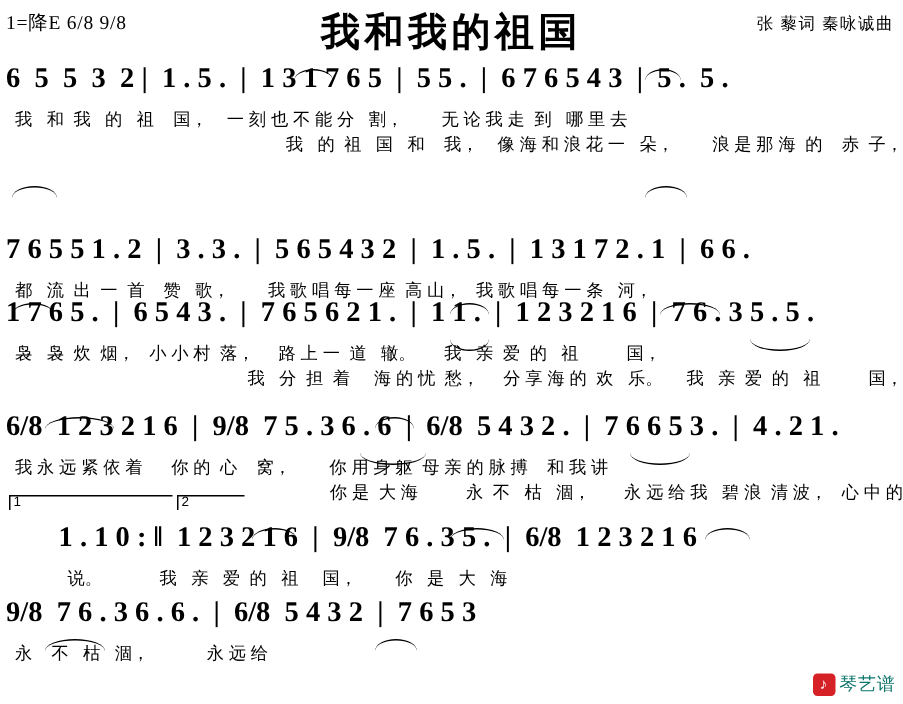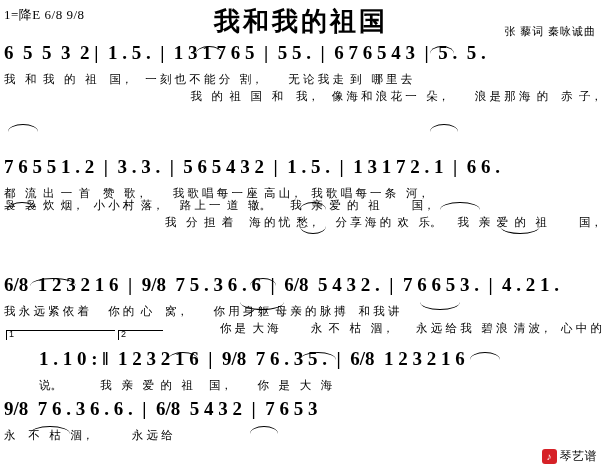--- a/index.html
+++ b/index.html
@@ -21,21 +21,21 @@
   }
   .title{
     position:absolute;left:0;top:4px;width:602px;
     text-align:center;
     font-family:"DejaVu Serif", serif;
     font-weight:bold;
     font-size:26px;
     letter-spacing:3px;
   }
   .credits{
-    position:absolute;right:6px;top:24px;
+    position:absolute;right:6px;top:8px;
     font-size:11px;
     letter-spacing:1px;
   }
 
   
   .system{position:absolute;left:0;width:602px;}
   .notes{
     position:relative;
     height:30px;
     font-family:"Liberation Serif", serif;
@@ -45,21 +45,21 @@
     letter-spacing:0px;
     padding-left:4px;
     box-sizing:border-box;
   }
   .lyric{
     position:relative;
     height:17px;
     font-family:"Liberation Sans", sans-serif;
     font-size:11.5px;
     white-space:pre;
-    padding-left:4px;
+    padding-left:10px;
     box-sizing:border-box;
     letter-spacing:0px;
   }
   .lyric.second{color:#000;text-align:right;}
 
   
   .volta{
     position:absolute;
     border-left:1.4px solid #000;
     border-top:1.4px solid #000;
@@ -89,21 +89,21 @@
     position:absolute;right:5px;bottom:4px;
     display:flex;align-items:center;
     font-family:"Liberation Sans",sans-serif;
   }
   .logo .mark{
     width:15px;height:15px;border-radius:3px;
     background:#d62127;color:#fff;
     font-size:10px;line-height:15px;text-align:center;
     margin-right:3px;font-weight:bold;
   }
-  .logo .txt{font-size:12px;color:#000000;letter-spacing:0.5px;}
+  .logo .txt{font-size:12px;color:#0f766e;letter-spacing:0.5px;}
 </style>
 </head>
 <body>
 
 <div class="sheet">
 
   <div class="key-sig">1=降E  6/8  9/8</div>
   <div class="title">我和我的祖国</div>
   <div class="credits">张 藜词  秦咏诚曲</div>
 
@@ -116,20 +116,21 @@
   <div class="slur" style="left:430px;top:46px;width:24px;"></div>
 
   <div class="system" style="top:120px;margin-top:36px;">
     <div class="notes">7 6 5 5 1 . 2  |  3 . 3 .  |  5 6 5 4 3 2  |  1 . 5 .  |  1 3 1 7 2 . 1  |  6 6 .</div>
     <div class="lyric">都   流  出  一  首    赞   歌，        我 歌 唱 每 一 座  高 山，   我 歌 唱 每 一 条   河，</div>
   </div>
   <div class="slur" style="left:8px;top:124px;width:30px;"></div>
   <div class="slur" style="left:430px;top:124px;width:28px;"></div>
 
   <div class="system" style="top:198px;">
+    <div class="notes">1 7 6 5 .  |  6 5 4 3 .  |  7 6 5 6 2 1 .  |  1 1 .  |  1 2 3 2 1 6  |  7 6 . 3 5 . 5 .</div>
     <div class="lyric">袅   袅  炊  烟，   小 小 村  落，     路 上 一  道   辙。      我   亲  爱  的   祖          国，</div>
     <div class="lyric second">我   分  担  着     海 的 忧  愁，     分 享 海 的  欢   乐。     我   亲  爱  的   祖          国，</div>
   </div>
   <div class="slur" style="left:8px;top:202px;width:28px;"></div>
   <div class="slur" style="left:300px;top:202px;width:26px;"></div>
   <div class="slur" style="left:440px;top:202px;width:40px;"></div>
   <div class="slur down" style="left:300px;top:226px;width:26px;"></div>
   <div class="slur down" style="left:500px;top:226px;width:40px;"></div>
 
   <div class="system" style="top:274px;">

